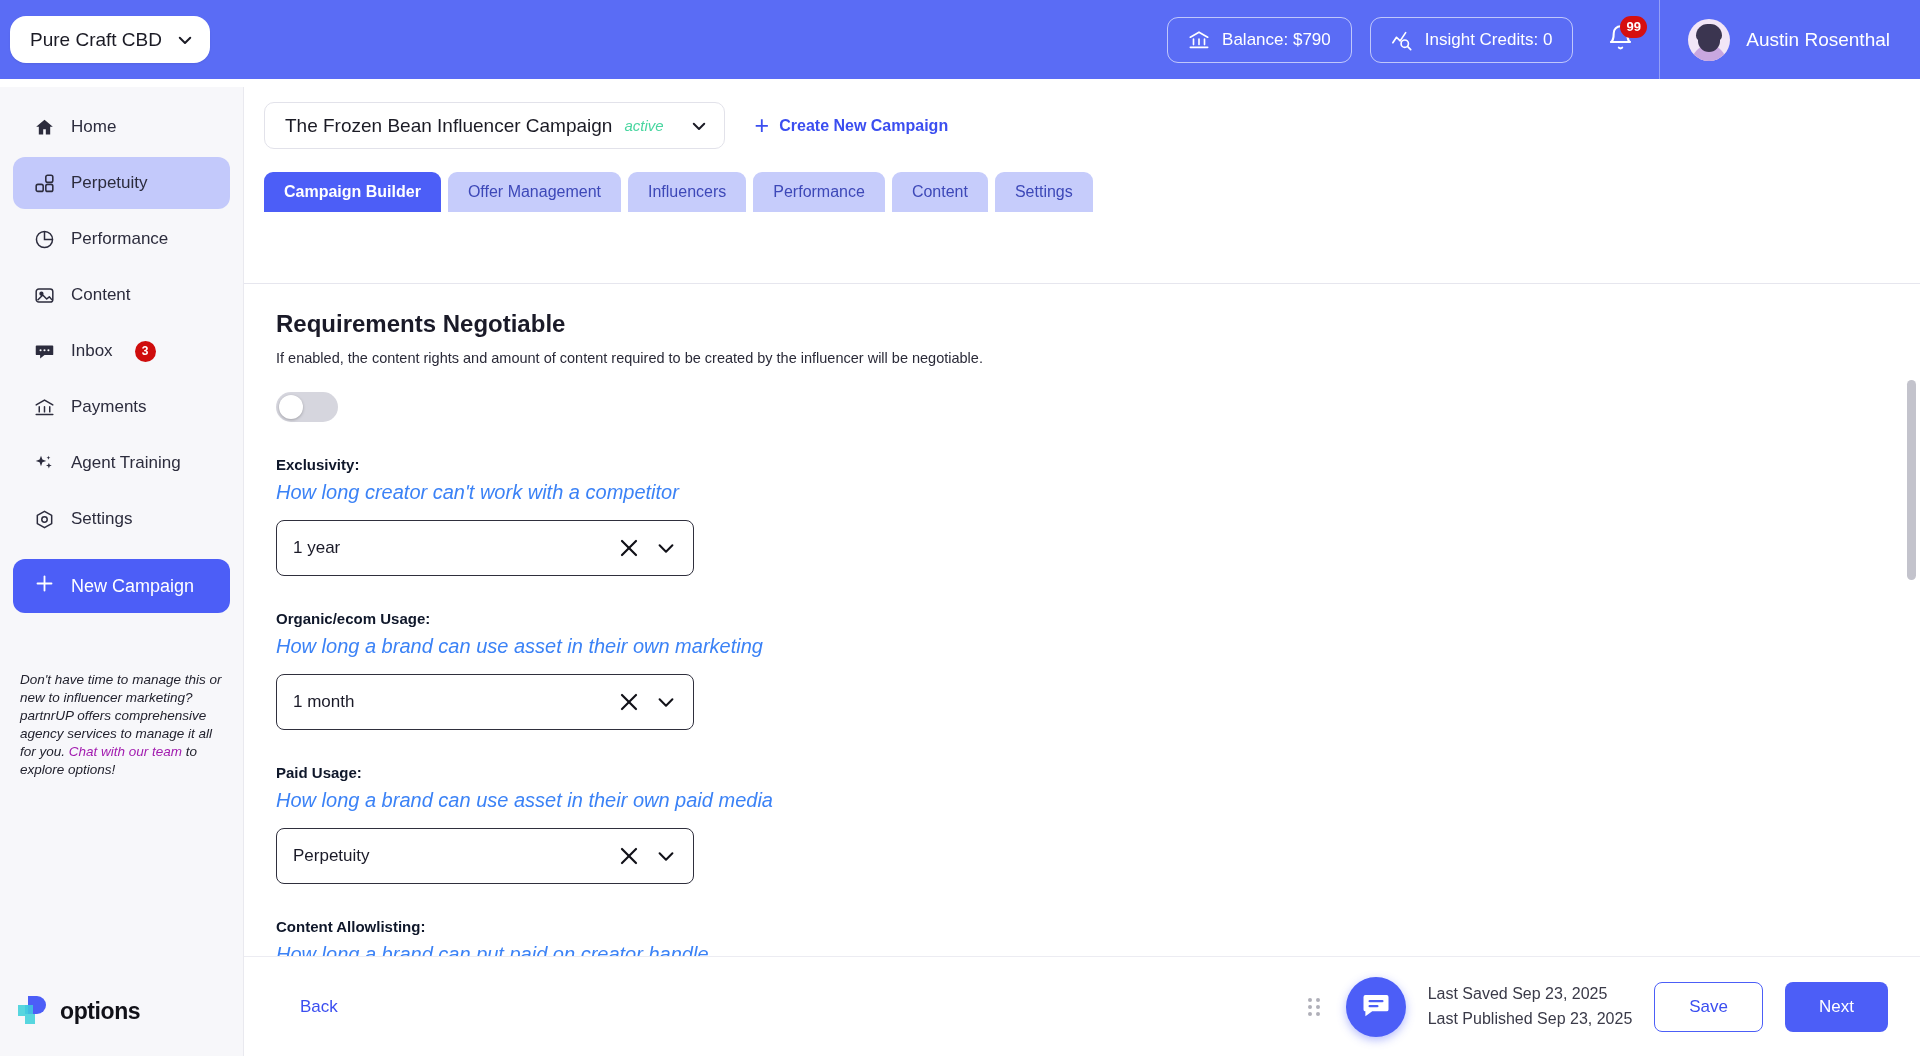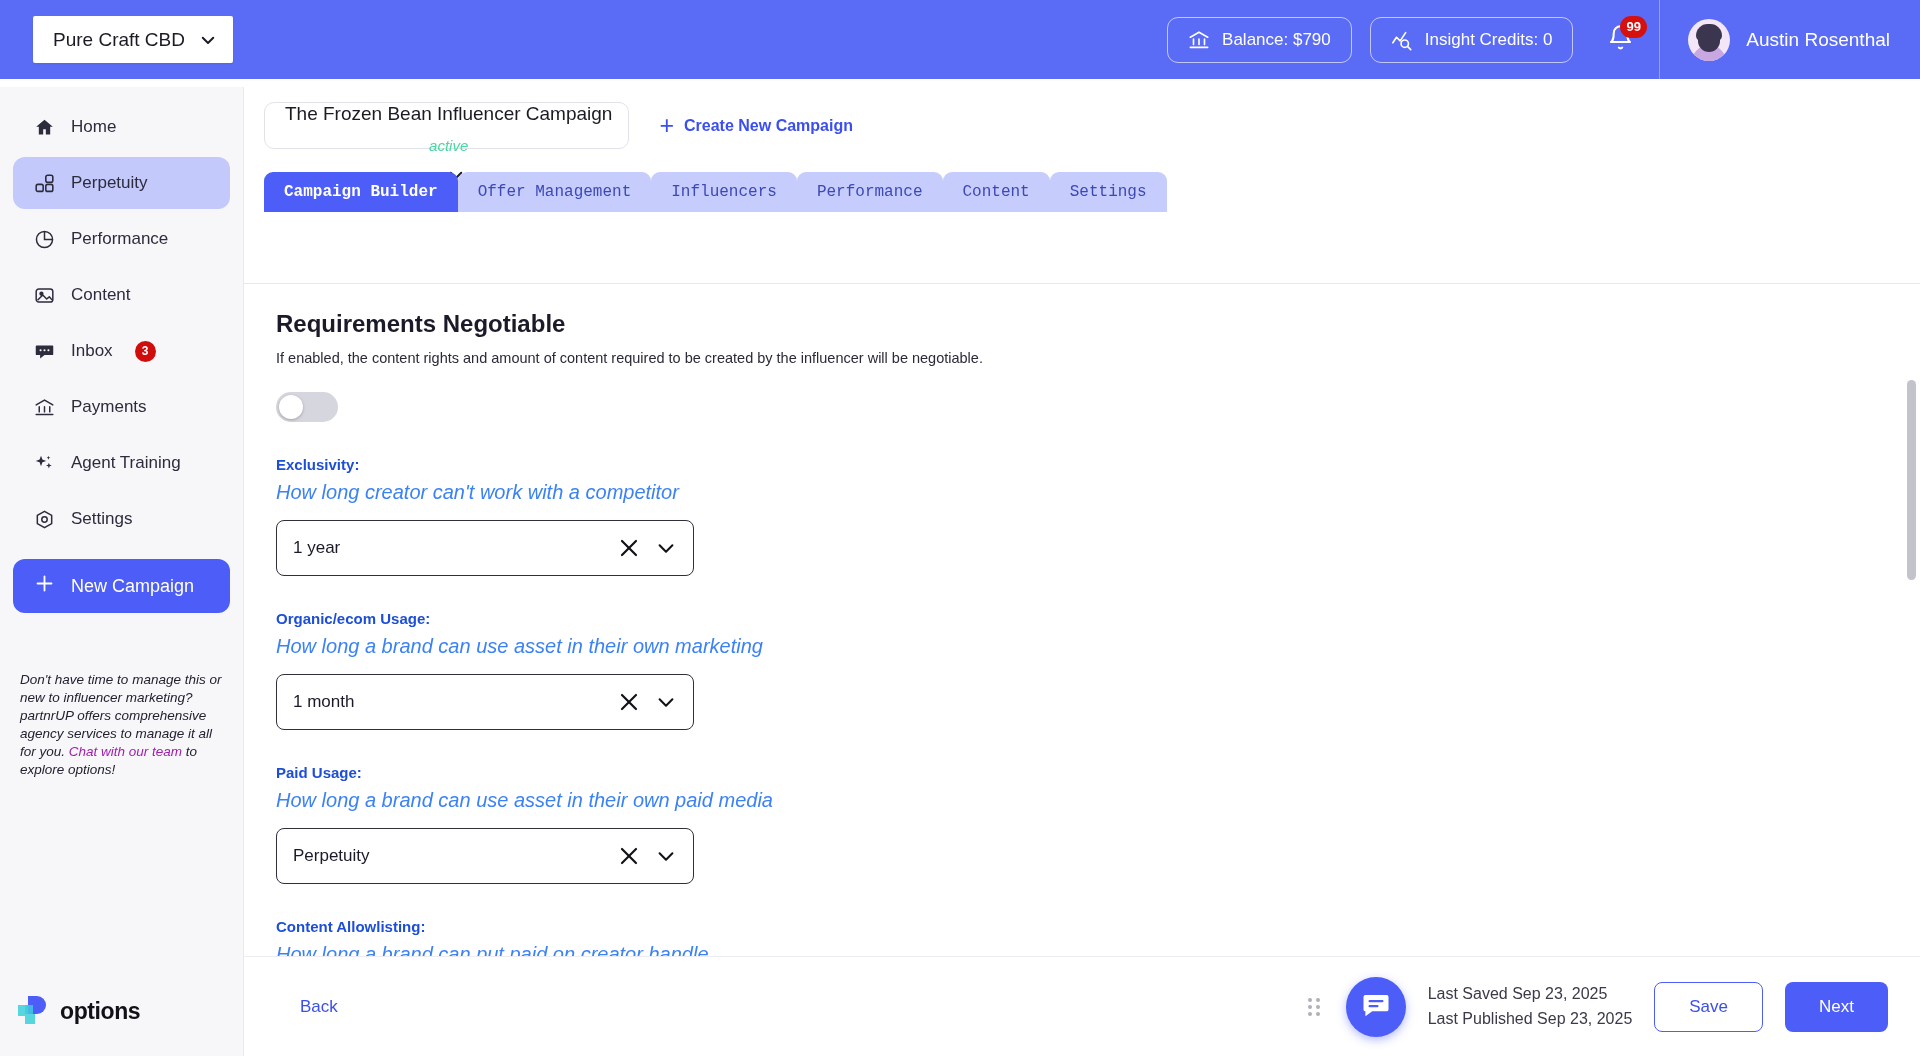--- a/index.html
+++ b/index.html
@@ -11,23 +11,23 @@
   }
 
   
   .topbar {
     position: absolute; top: 0; left: 0;
     width: 1920px; height: 79px;
     background: #5a6cf5;
     display: flex; align-items: center;
   }
   .brand-select {
-    margin-left: 33px;
+    margin-left: 10px;
     background: #ffffff;
-    border-radius: 2px;
+    border-radius: 16px;
     height: 47px;
     min-width: 176px;
     display: flex; align-items: center; justify-content: space-between;
     padding: 0 16px 0 20px;
     cursor: pointer;
     box-shadow: 0 1px 2px rgba(0,0,0,.08);
   }
   .brand-select .label {
     font-size: 19px; color: #1b1b25; font-weight: 400; white-space: nowrap;
   }
@@ -135,32 +135,32 @@
     position: absolute; top: 79px; left: 244px;
     width: 1676px; height: 977px; background: #ffffff;
   }
   .camp-header {
     height: 93px; display: flex; align-items: center;
     padding-left: 20px; background: #fff;
   }
   .camp-select {
     height: 47px; border: 1px solid #e2e2ea; border-radius: 10px;
     display: flex; align-items: center; gap: 12px;
-    padding: 0 16px 0 20px; cursor: pointer; background: #fff; flex-direction: column;
+    padding: 0 16px 0 20px; cursor: pointer; background: #fff;
   }
   .camp-name { font-size: 19px; color: #1b1b25; white-space: nowrap; }
   .camp-status { font-size: 15px; color: #49d6a0; font-style: italic; }
   .create-new {
     margin-left: 30px; display: flex; align-items: center; gap: 10px;
     color: #3b4ef0; font-size: 16px; font-weight: 600; cursor: pointer;
     white-space: nowrap;
   }
   .plus-sm { font-size: 25px; font-weight: 400; line-height: 1; }
 
-  .tabs { display: flex; padding-left: 20px; font-family: Liberation Mono, monospace; }
+  .tabs { display: flex; gap: 7px; padding-left: 20px; }
   .tab {
     height: 40px; border-radius: 9px 9px 0 0;
     display: flex; align-items: center; justify-content: center;
     padding: 0 20px; font-size: 16px; cursor: pointer;
     background: #c6ccfb; color: #3d48b8; white-space: nowrap;
   }
   .tab.active { background: #4c5ef7; color: #ffffff; font-weight: 600; }
 
   .content-pane {
     position: absolute; top: 171px; left: 0;
@@ -177,21 +177,21 @@
     width: 62px; height: 30px; border-radius: 999px;
     background: #d6d6de; position: relative; cursor: pointer;
   }
   .toggle .knob {
     position: absolute; top: 3px; left: 3px;
     width: 24px; height: 24px; border-radius: 50%;
     background: #ffffff; box-shadow: 0 1px 3px rgba(0,0,0,.25);
   }
 
   .field { margin-top: 34px; }
-  .field-label { font-size: 15px; font-weight: 700; color: #1d4ed8; }
+  .field-label { font-size: 15px; font-weight: 700; color: #0f172a; }
   .field-help { margin-top: 8px; font-size: 20px; color: #3b82f6; font-style: italic; }
   .select-box {
     margin-top: 16px;
     width: 418px; height: 56px;
     border: 1.6px solid #2f2f3d; border-radius: 8px;
     display: flex; align-items: center;
     padding: 0 16px 0 16px; cursor: pointer; background: #fff;
   }
   .select-value { font-size: 17px; color: #1a1a28; flex: 1; }
   .sel-x { width: 24px; height: 24px; margin-right: 14px; cursor: pointer; }

